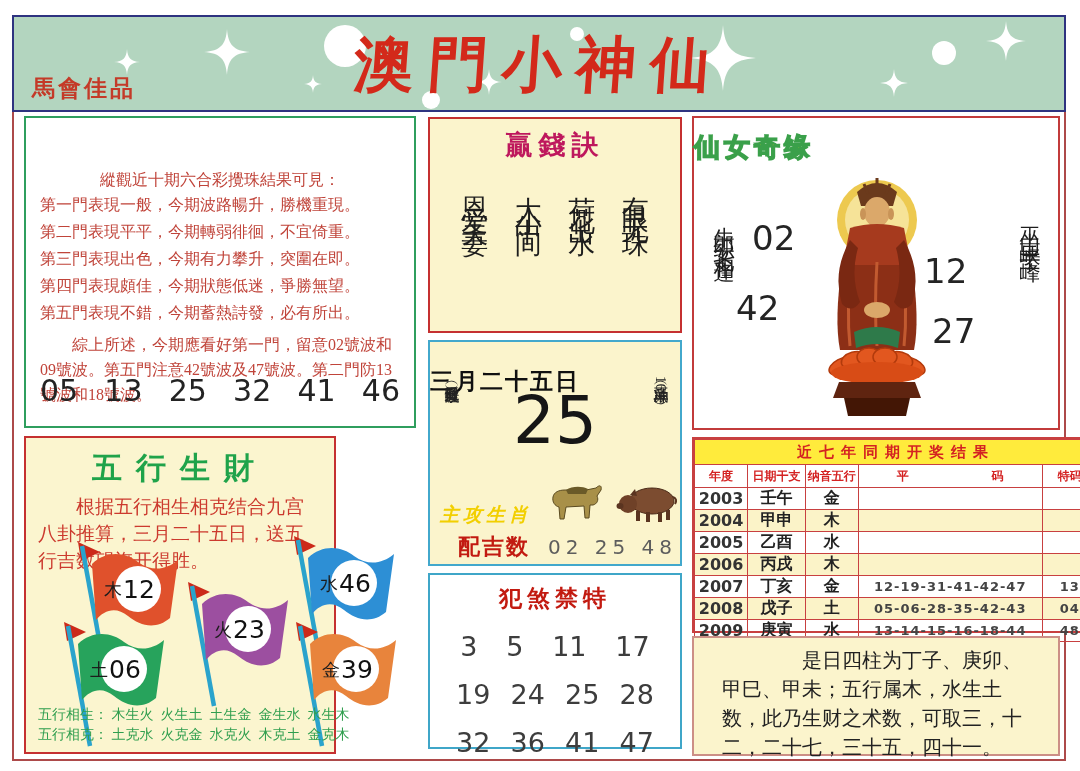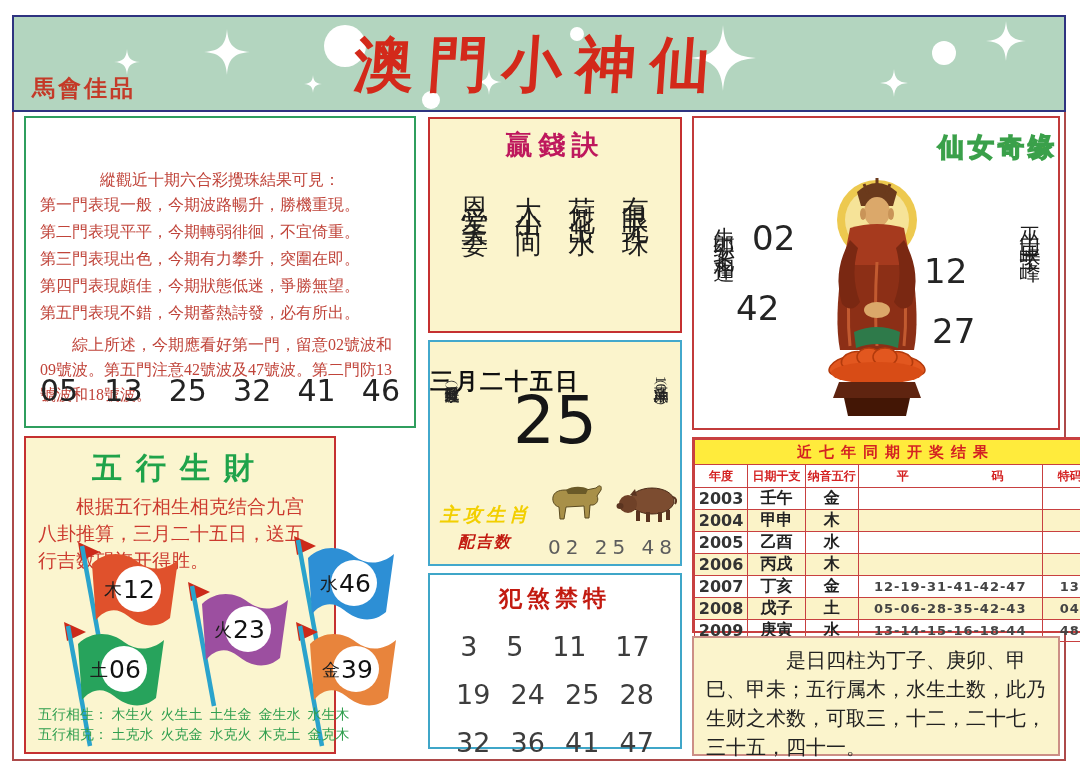--- a/index.html
+++ b/index.html
@@ -54,53 +54,53 @@
   #datebox{left:428px;top:340px;width:254px;height:226px;background:#fbf4cc;border:2px solid #42a8cc;}
   #datebox .d-title{margin-top:24px;text-align:left;color:#101010;font-size:23px;font-weight:bold;letter-spacing:2px;}
   .vtext{writing-mode:vertical-rl;text-orientation:mixed;}
   #datebox .d-left{position:absolute;left:12px;top:34px;height:170px;font-size:15px;color:#222;}
   #datebox .d-right{position:absolute;right:10px;top:34px;height:170px;font-size:15px;color:#222;}
   #datebox .d-big{position:absolute;left:62px;top:40px;width:126px;text-align:center;
                   font-family:"DejaVu Sans",sans-serif;font-size:66px;color:#161616;}
   #datebox .d-zodiac{position:absolute;left:10px;top:160px;color:#f2cf00;font-size:19px;font-weight:bold;
                      letter-spacing:4px;font-style:italic;}
   #datebox .d-animals{position:absolute;left:116px;top:138px;}
-  #datebox .d-lucky-label{position:absolute;left:28px;top:190px;color:#c21a10;font-size:16px;font-weight:bold;letter-spacing:2px;font-style:italic;}
+  #datebox .d-lucky-label{position:absolute;left:28px;top:190px;color:#c21a10;font-size:22px;font-weight:bold;letter-spacing:2px;}
   #datebox .d-lucky-nums{position:absolute;left:118px;top:193px;color:#5d5d5d;
                          font-family:"DejaVu Sans",sans-serif;font-size:20px;letter-spacing:5px;}
 
   
   #fansha{left:428px;top:573px;width:254px;height:176px;background:#ffffff;border:2px solid #3fa6c8;}
   #fansha .f-title{margin-top:8px;text-align:center;color:#c21a10;font-size:23px;font-weight:bold;letter-spacing:5px;}
   #fansha .f-row{display:flex;justify-content:space-around;padding:0 16px;margin-top:17px;
                  font-family:"DejaVu Sans",sans-serif;font-size:27px;color:#3d3d3d;}
 
   
   #xiannv{left:692px;top:116px;width:368px;height:314px;background:#fff;border:2px solid #c23b3b;}
-  #xiannv .x-title{margin-top:12px;text-align:right;font-size:26px;font-weight:bold;letter-spacing:4px;
+  #xiannv .x-title{margin-top:12px;text-align:left;font-size:26px;font-weight:bold;letter-spacing:4px;
                    color:#ffe400;-webkit-text-stroke:1.4px #3aa04a;text-shadow:0 0 1px #3aa04a;}
   #xiannv .x-left{position:absolute;left:16px;top:92px;height:215px;font-size:21px;color:#1d1d1d;letter-spacing:6px;}
   #xiannv .x-right{position:absolute;right:14px;top:92px;height:215px;font-size:21px;color:#1d1d1d;letter-spacing:6px;}
   #xiannv .x-num{position:absolute;font-family:"DejaVu Sans",sans-serif;font-size:34px;color:#242424;}
 
   
   #history{left:692px;top:437px;width:408px;height:196px;border:2px solid #c84040;background:#fff;}
   #history table{border-collapse:collapse;width:100%;height:100%;table-layout:fixed;}
   #history td{border:1px solid #c84040;text-align:center;padding:0;overflow:hidden;white-space:nowrap;font-weight:bold;}
   #history .t-title td{background:#ffeb3c;color:#d42222;font-size:15px;font-weight:bold;letter-spacing:7px;height:24px;}
   #history .t-head td{color:#d42222;font-size:12px;font-weight:bold;height:22px;}
   #history .t-head .pm{display:flex;justify-content:space-between;padding:0 38px;}
   #history .r-year{font-family:"DejaVu Sans",sans-serif;font-size:16px;color:#333;}
   #history .r-cjk{font-size:16px;color:#222;}
   #history .r-num{font-family:"DejaVu Sans",sans-serif;font-size:13px;color:#444;letter-spacing:1px;}
   #history tr.alt td{background:#fbf3c8;}
 
   
   #note{left:692px;top:636px;width:368px;height:120px;background:#fbf4cc;border:2px solid #cc8f86;}
-  #note .n-text{padding:8px 12px;color:#222;font-size:20px;line-height:29px;text-indent:4em;}
+  #note .n-text{padding:8px 28px;color:#222;font-size:20px;line-height:29px;text-indent:4em;}
 </style>
 </head>
 <body>
 
 <div id="page">
   <div id="outer-frame" class="abs"></div>
 
   <div id="header" class="abs">
     <svg class="star" style="left:100px;top:32px" width="26" height="26" viewBox="0 0 40 40">
         <path d="M20,0 C21,14 26,19 40,20 C26,21 21,26 20,40 C19,26 14,21 0,20 C14,19 19,14 20,0 Z" fill="#fff"></path>

